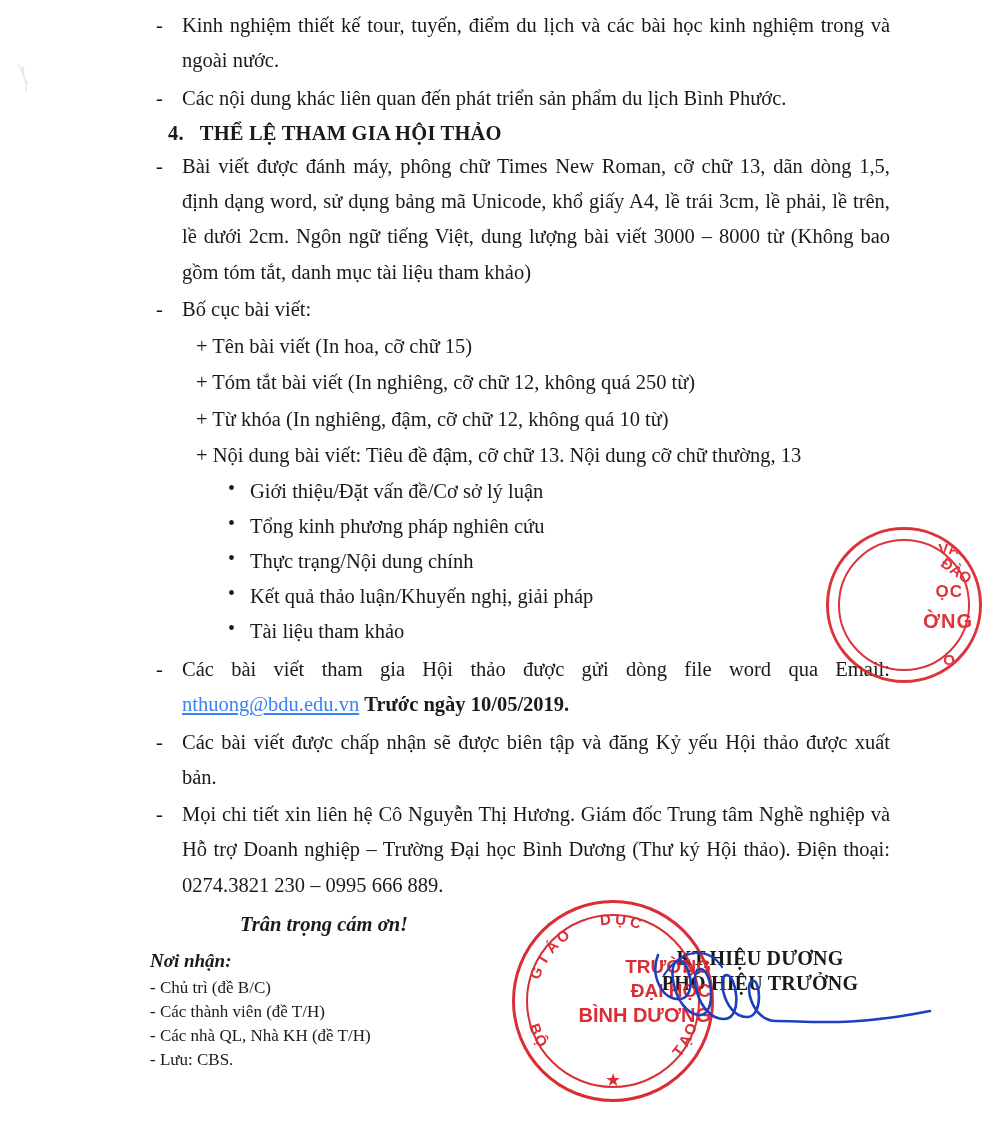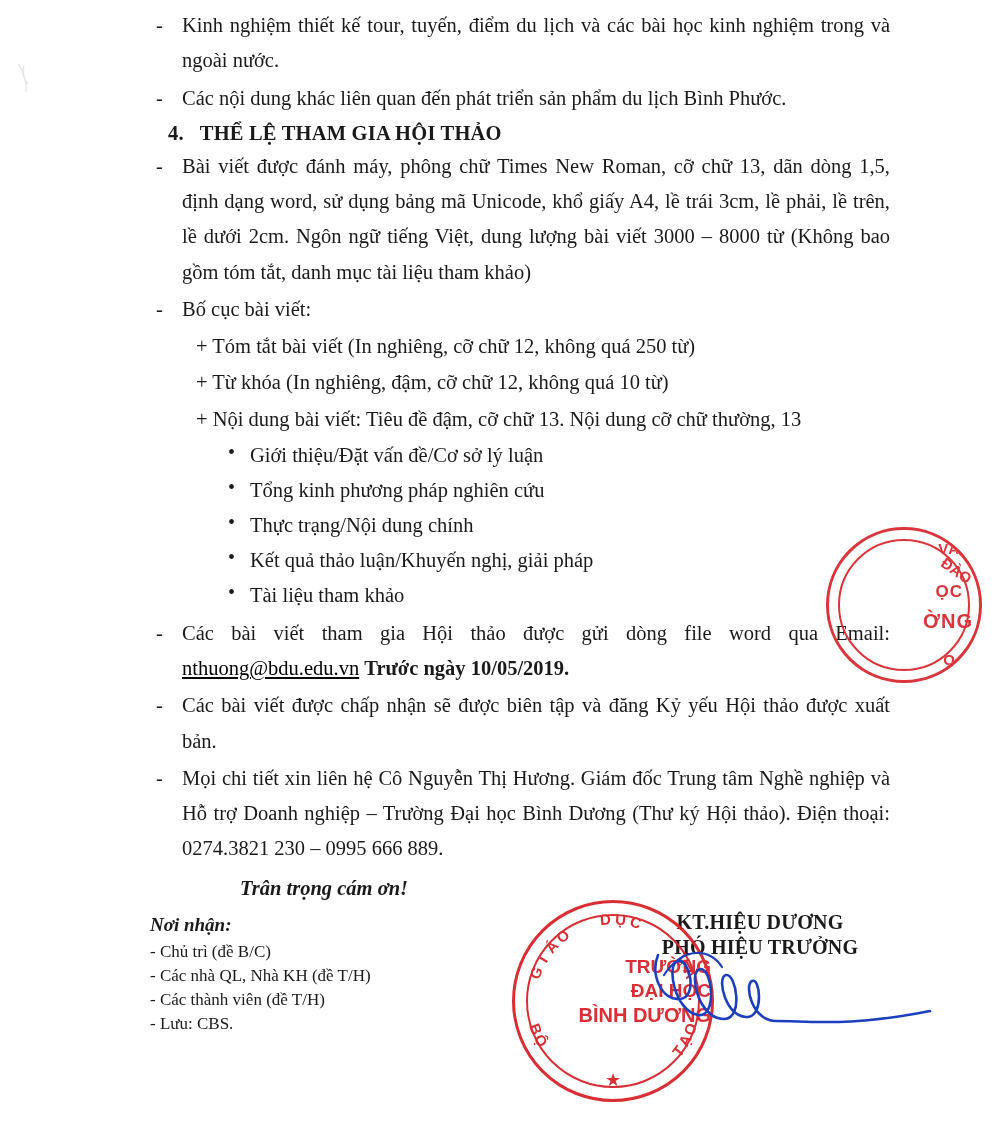--- a/index.html
+++ b/index.html
@@ -246,20 +246,21 @@
 
   <div class="dash-item">
     <span class="dash">-</span>
     <span>Bài viết được đánh máy, phông chữ Times New Roman, cỡ chữ 13, dãn dòng 1,5, định dạng word, sử dụng bảng mã Unicode, khổ giấy A4, lề trái 3cm, lề phải, lề trên, lề dưới 2cm. Ngôn ngữ tiếng Việt, dung lượng bài viết  3000 – 8000 từ (Không bao gồm tóm tắt, danh mục tài liệu tham khảo)</span>
   </div>
   <div class="dash-item">
     <span class="dash">-</span>
     <span>Bố cục bài viết:</span>
   </div>
 
+  <div class="plus-line">+ Tên bài viết (In hoa, cỡ chữ 15)</div>
   <div class="plus-line">+ Tóm tắt bài viết (In nghiêng, cỡ chữ 12, không quá 250 từ)</div>
   <div class="plus-line">+ Từ khóa (In nghiêng, đậm, cỡ chữ 12, không quá 10 từ)</div>
   <div class="plus-line">+ Nội dung bài viết: Tiêu đề đậm, cỡ chữ 13. Nội dung cỡ chữ thường, 13</div>
 
   <div class="bullet-line">
     <span class="dot">•</span>
     <span>Giới thiệu/Đặt vấn đề/Cơ sở lý luận</span>
   </div>
   <div class="bullet-line">
     <span class="dot">•</span>
@@ -274,41 +275,41 @@
     <span>Kết quả thảo luận/Khuyến nghị, giải pháp</span>
   </div>
   <div class="bullet-line">
     <span class="dot">•</span>
     <span>Tài liệu tham khảo</span>
   </div>
 
   <div class="dash-item" style="margin-top:4px;">
     <span class="dash">-</span>
     <span>Các bài viết tham gia Hội thảo được gửi dòng file word qua Email:</span>
-    <a class="u" href="#" style="color:#000000;">nthuong@bdu.edu.vn</a>
+    <a class="u" href="#" style="color:#3b82f6;">nthuong@bdu.edu.vn</a>
     <span class="b">Trước ngày 10/05/2019.</span>
   </div>
 
   <div class="dash-item">
     <span class="dash">-</span>
     <span>Các bài viết được chấp nhận sẽ được biên tập và đăng Kỷ yếu Hội thảo được xuất bản.</span>
   </div>
   <div class="dash-item">
     <span class="dash">-</span>
     <span>Mọi chi tiết xin liên hệ Cô Nguyễn Thị Hương. Giám đốc Trung tâm Nghề nghiệp và Hỗ trợ Doanh nghiệp – Trường Đại học Bình Dương (Thư ký Hội thảo). Điện thoại: 0274.3821 230 – 0995 666 889.</span>
   </div>
 
   <div class="thanks">Trân trọng cám ơn!</div>
 
   <div class="footer">
     <div class="recv">
       <div class="recv-title">Nơi nhận:</div>
       <div class="recv-line">- Chủ trì (đề B/C)</div>
+      <div class="recv-line">- Các thành viên (đề T/H)</div>
       <div class="recv-line">- Các nhà QL, Nhà KH (đề T/H)</div>
-      <div class="recv-line">- Các thành viên (đề T/H)</div>
       <div class="recv-line">- Lưu: CBS.</div>
     </div>
 
     <div class="signblock">
       <div class="l1">KT.HIỆU DƯƠNG</div>
       <div class="l2">PHÓ HIỆU TRƯỞNG</div>
     </div>
 
   </div>
 

